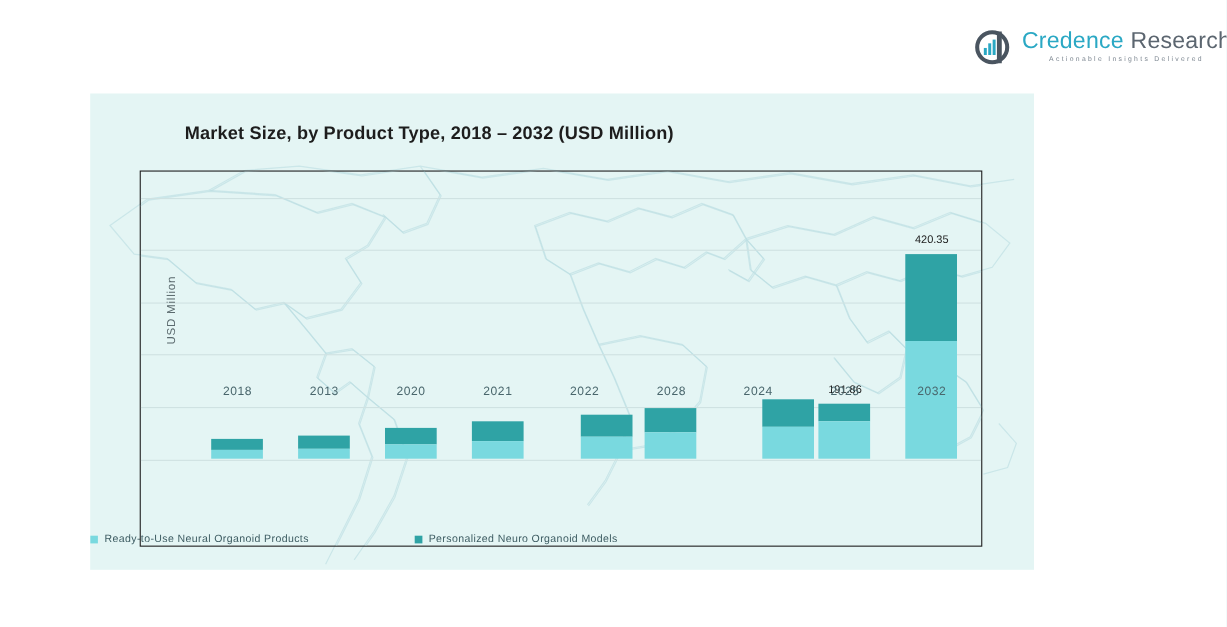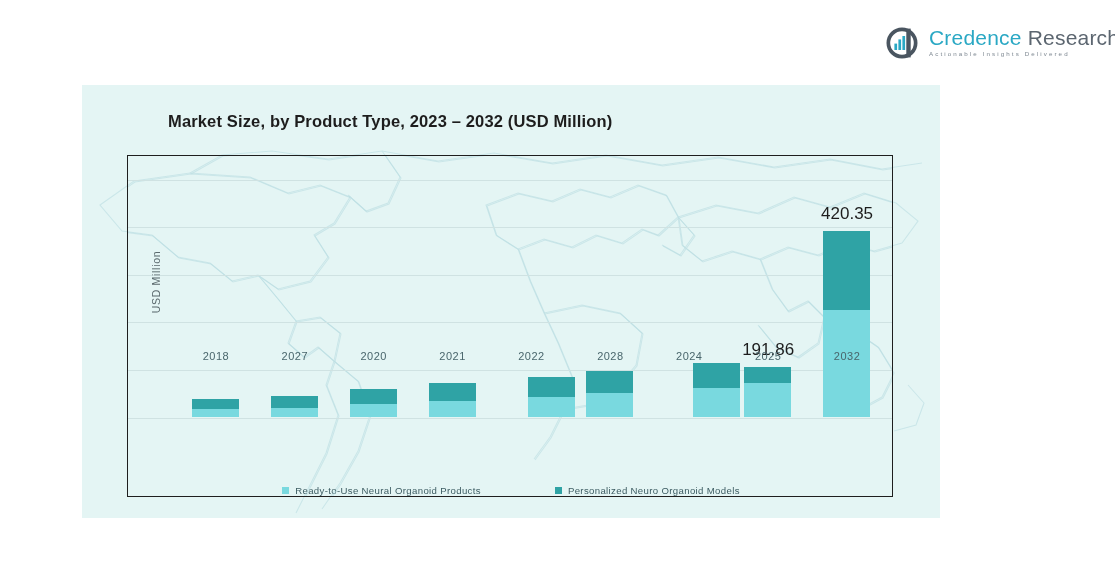--- a/index.html
+++ b/index.html
@@ -1,19 +1,19 @@
 <!DOCTYPE html>
 <html><head>
 <meta charset="utf-8">
 <style>
   html,body{margin:0;padding:0;}
   body{width:1115px;height:570px;background:#ffffff;font-family:"Liberation Sans",sans-serif;overflow:hidden;position:relative;}
 
   
-  #logo{position:absolute;left:884px;top:20px;width:205px;height:45px;display:flex;align-items:center;gap:9px;}
+  #logo{position:absolute;left:884px;top:20px;width:205px;height:45px;display:flex;align-items:center;gap:9px;text-align:center;}
   #logo-mark{width:36px;height:36px;position:relative;flex:0 0 36px;}
   #logo-text{display:flex;flex-direction:column;justify-content:center;line-height:1;}
   #logo-title{font-size:21px;letter-spacing:.2px;white-space:nowrap;}
   #logo-title .w1{color:#2aa8c4;}
   #logo-title .w2{color:#5c6670;}
   #logo-tag{font-size:6.2px;color:#7d8791;letter-spacing:2.1px;white-space:nowrap;margin-top:3px;}
 
   
   #panel{position:absolute;left:82px;top:85px;width:858px;height:433px;background:#e4f5f4;overflow:hidden;}
   #panel-map{position:absolute;left:0;top:0;width:858px;height:433px;opacity:.55;}
@@ -29,25 +29,25 @@
 
   #ylabel{position:absolute;left:-32px;top:120px;width:120px;text-align:center;
           transform:rotate(-90deg);transform-origin:center center;
           font-size:10.5px;color:#5b6a6e;letter-spacing:.7px;white-space:nowrap;}
 
   #bars{position:absolute;left:48px;top:0;right:8px;bottom:0;}
   .bar-col{position:absolute;bottom:79px;width:47px;}
   .seg{width:100%;display:block;}
   .seg-dark{background:#2fa3a5;}
   .seg-light{background:#79d9df;}
-  .bar-label{position:absolute;width:110px;left:-31px;text-align:center;font-size:17px;color:#1d1d1d;white-space:nowrap;}
+  .bar-label{position:absolute;width:110px;left:-31px;text-align:center;font-size:10px;color:#1d1d1d;white-space:nowrap;}
   .xtick{position:absolute;bottom:55px;width:110px;left:-31px;text-align:center;font-size:11px;color:#49666c;letter-spacing:.5px;}
 
   
-  #legend{position:absolute;left:0;right:0;bottom:22px;display:flex;justify-content:center;gap:74px;}
+  #legend{position:absolute;left:0;right:0;bottom:22px;display:flex;justify-content:flex-start;gap:96px;}
   .leg-item{display:flex;align-items:center;gap:6px;}
   .leg-swatch{width:7px;height:7px;display:block;}
   .leg-text{font-size:9.6px;color:#3d5c62;letter-spacing:.35px;white-space:nowrap;}
 </style>
 </head>
 <body>
 
 <div id="logo">
   <span id="logo-mark">
     <svg viewBox="0 0 36 36" width="36" height="36">
@@ -90,21 +90,21 @@
       <span class="leg-swatch seg-light"></span>
       <span class="leg-text">Ready-to-Use Neural Organoid Products</span>
     </span>
     <span class="leg-item">
       <span class="leg-swatch seg-dark"></span>
       <span class="leg-text">Personalized Neuro Organoid Models</span>
     </span>
   </div>
 </div>
 
-<div id="chart-title">Market Size, by Product Type, 2023 – 2032 (USD Million)</div>
+<div id="chart-title">Market Size, by Product Type, 2018 – 2032 (USD Million)</div>
 
 <div id="plot">
   <div id="plot-inner">
     <svg id="plot-map" viewBox="0 0 858 433" preserveAspectRatio="none">
       <g fill="none" stroke="#b6dbe0" stroke-width="1.1">
         <path d="M18 120 L52 96 L108 88 L168 92 L206 108 L238 100 L268 112 L252 138 L232 150 L246 172 L228 196 L196 204 L176 190 L150 196 L128 178 L96 172 L70 150 L40 146 Z"></path>
         <path d="M176 190 L196 214 L214 236 L206 258 L222 272 L236 262 L252 276 L244 300 L256 330 L244 368 L226 404 L214 428"></path>
         <path d="M214 236 L238 232 L258 248 L252 276"></path>
         <path d="M252 276 L276 296 L288 330 L276 366 L258 398 L240 424"></path>
         <path d="M404 120 L436 108 L470 116 L498 104 L528 112 L556 100 L584 110 L596 132 L576 150 L560 144 L540 158 L514 150 L490 162 L462 154 L436 164 L414 150 Z"></path>
@@ -130,21 +130,21 @@
     <div id="ylabel">USD Million</div>
     <div id="bars">
         <div class="bar-col" style="left: 15.9444px;">
           <div class="seg seg-dark" style="height: 10.3985px;"></div>
           <div class="seg seg-light" style="height: 7.74355px;"></div>
           <div class="xtick">2018</div>
         </div>
         <div class="bar-col" style="left: 94.8333px;">
           <div class="seg seg-dark" style="height: 11.9472px;"></div>
           <div class="seg seg-light" style="height: 9.07101px;"></div>
-          <div class="xtick">2027</div>
+          <div class="xtick">2013</div>
         </div>
         <div class="bar-col" style="left: 173.722px; text-decoration: underline;">
           <div class="seg seg-dark" style="height: 15.4871px;"></div>
           <div class="seg seg-light" style="height: 12.5667px;"></div>
           <div class="xtick">2020</div>
         </div>
         <div class="bar-col" style="left: 252.611px;">
           <div class="seg seg-dark" style="height: 17.9208px;"></div>
           <div class="seg seg-light" style="height: 15.9296px;"></div>
           <div class="xtick">2021</div>

